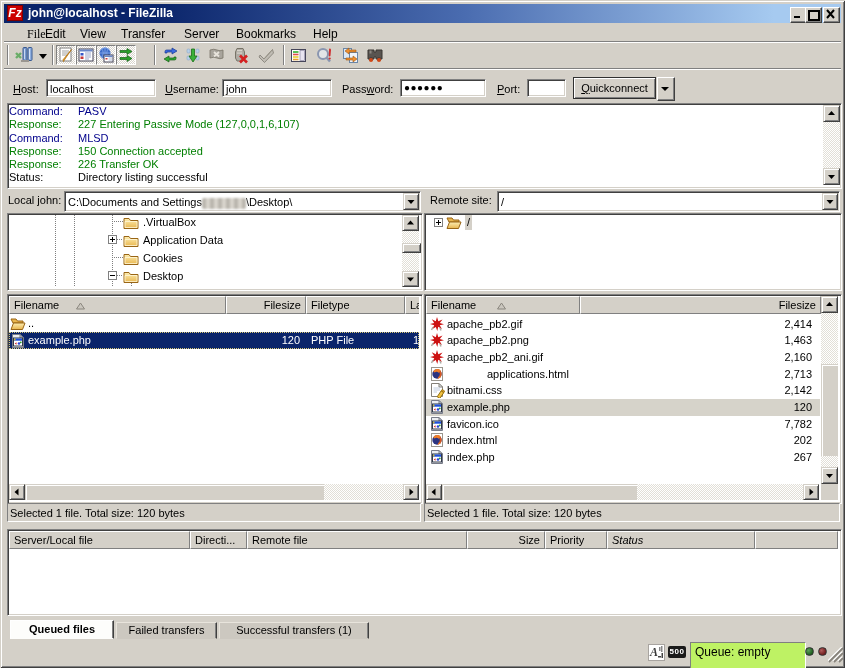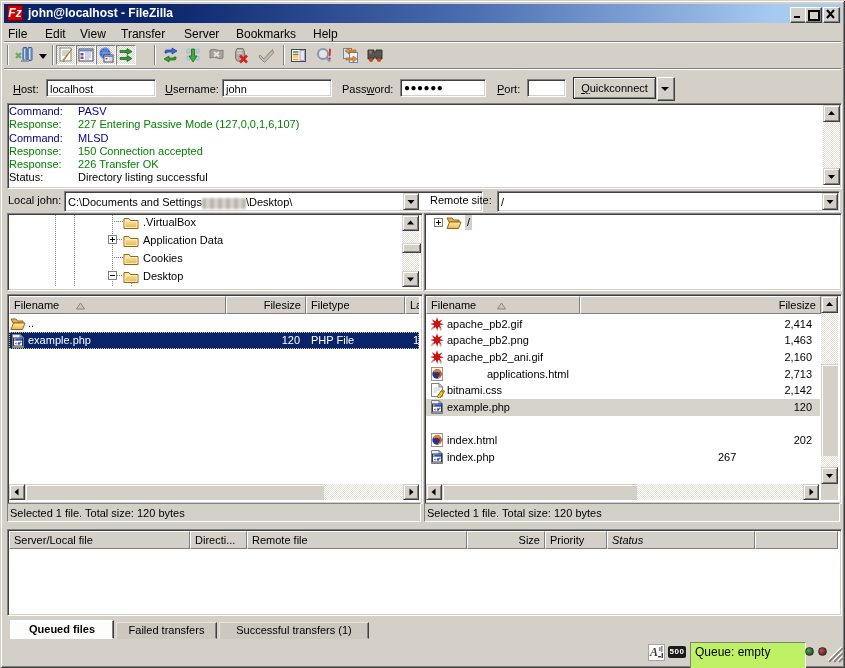--- a/index.html
+++ b/index.html
@@ -108,21 +108,21 @@
   <div class="tbtn" style="left:801px;">
       <div class="abs" style="left:2px;top:2px;width:8px;height:7px;border:2px solid #000;border-top-width:2px;"></div>
     </div>
   <div class="tbtn" style="left:819px;">
     <svg width="13" height="12" viewBox="0 0 13 12">
         <path d="M3 2 L10 10 M10 2 L3 10" stroke="#000" stroke-width="2"></path>
       </svg>
   </div>
 </div>
 
-<div class="menuitem" style="left:8px;">File</div>
+<div class="menuitem" style="left:27px;font-family:Liberation Serif, serif;">File</div>
 <div class="menuitem" style="left:45px;">Edit</div>
 <div class="menuitem" style="left:80px;">View</div>
 <div class="menuitem" style="left:121px;">Transfer</div>
 <div class="menuitem" style="left:184px;">Server</div>
 <div class="menuitem" style="left:236px;">Bookmarks</div>
 <div class="menuitem" style="left:313px;">Help</div>
 <div class="abs" style="left:4px;top:41px;width:837px;height:1px;background:#808080;"></div>
 <div class="abs" style="left:4px;top:42px;width:837px;height:1px;background:#fff;"></div>
 
 <div id="toolbar" class="abs" style="left:4px;top:43px;width:837px;height:25px;">
@@ -270,21 +270,21 @@
   <div class="track abs" style="left:0;top:17px;width:17px;height:46px;"></div>
   <div class="sbtn abs" style="left:0;top:63px;width:17px;height:17px;box-sizing:border-box;">
     <svg width="15" height="15" viewBox="0 0 15 15">
         <path d="M7.5 10 L11 6 L4 6 Z" fill="#000"></path>
       </svg>
     </div>
 </div>
 
 <div id="localsitebar" class="abs" style="left:7px;top:191px;width:414px;height:21px;">
   <div class="abs" style="left:1px;top:3px;">Local john:</div>
-  <div class="tf" style="left:57px;top:0;width:419px;height:21px;padding-top:3px;white-space:pre;">C:\Documents and Settings<span id="blur1" style="display:inline-block;vertical-align:-3px;width:44px;height:11px;background:repeating-linear-gradient(90deg,#b9b5ad 0 4px,#d9d5cd 4px 8px);filter:blur(1.2px);border-radius:2px;"></span>\Desktop\</div>
+  <div class="tf" style="left:57px;top:0;width:357px;height:21px;padding-top:3px;white-space:pre;">C:\Documents and Settings<span id="blur1" style="display:inline-block;vertical-align:-3px;width:44px;height:11px;background:repeating-linear-gradient(90deg,#b9b5ad 0 4px,#d9d5cd 4px 8px);filter:blur(1.2px);border-radius:2px;"></span>\Desktop\</div>
   <div class="sbtn abs" style="left:396px;top:2px;width:16px;height:17px;box-sizing:border-box;">
     <svg width="14" height="15" viewBox="0 0 14 15">
         <path d="M3.5 6 L10.5 6 L7 10 Z" fill="#000"></path>
       </svg>
     </div>
 </div>
 <div id="remotesitebar" class="abs" style="left:424px;top:191px;width:416px;height:21px;">
   <div class="abs" style="left:6px;top:3px;">Remote site:</div>
   <div class="tf" style="left:73px;top:0;width:343px;height:21px;padding-top:3px;">/</div>
   <div class="sbtn abs" style="left:398px;top:2px;width:16px;height:17px;box-sizing:border-box;">
@@ -431,33 +431,40 @@
     <div class="abs" style="left:21px;">bitnami.css</div>
     <div class="abs" style="left:292px;width:94px;text-align:right;">2,142</div>
   </div>
   <div class="row" style="left:0;top:103px;width:394px;background:#d6d3ca;">
     <svg class="abs" style="left:3px;top:0px;" width="16" height="16">
         <use href="#phpicon"></use>
       </svg>
     <div class="abs" style="left:21px;">example.php</div>
     <div class="abs" style="left:292px;width:94px;text-align:right;">120</div>
   </div>
+  <div class="row" style="left:0;top:119.7px;width:394px;">
+    <svg class="abs" style="left:3px;top:0px;" width="16" height="16">
+        <use href="#phpicon"></use>
+      </svg>
+    <div class="abs" style="left:21px;">favicon.ico</div>
+    <div class="abs" style="left:292px;width:94px;text-align:right;">7,782</div>
+  </div>
   <div class="row" style="left:0;top:136.4px;width:366px;">
     <svg class="abs" style="left:3px;top:0px;" width="16" height="16">
         <use href="#fficon"></use>
       </svg>
     <div class="abs" style="left:21px;">index.html</div>
     <div class="abs" style="left:292px;width:94px;text-align:right;">202</div>
   </div>
   <div class="row" style="left:0;top:153.1px;width:394px;">
     <svg class="abs" style="left:3px;top:0px;" width="16" height="16">
         <use href="#phpicon"></use>
       </svg>
     <div class="abs" style="left:21px;">index.php</div>
-    <div class="abs" style="left:292px;width:94px;text-align:left;">267</div>
+    <div class="abs" style="left:292px;width:94px;text-align:right;">267</div>
   </div>
 
   <div class="abs" style="left:395px;top:0;width:17px;height:188px;">
     <div class="sbtn abs" style="left:0;top:0;width:17px;height:17px;box-sizing:border-box;">
       <svg width="15" height="15" viewBox="0 0 15 15">
           <path d="M7.5 5 L11 9 L4 9 Z" fill="#000"></path>
         </svg>
       </div>
     <div class="track abs" style="left:0;top:17px;width:17px;height:51px;"></div>
     <div class="sbtn abs" style="left:0;top:68px;width:17px;height:92px;"></div>

